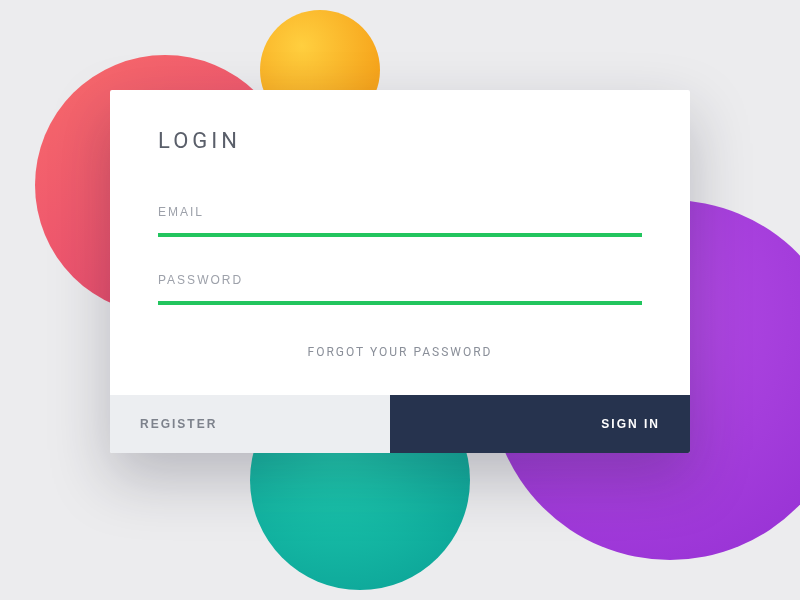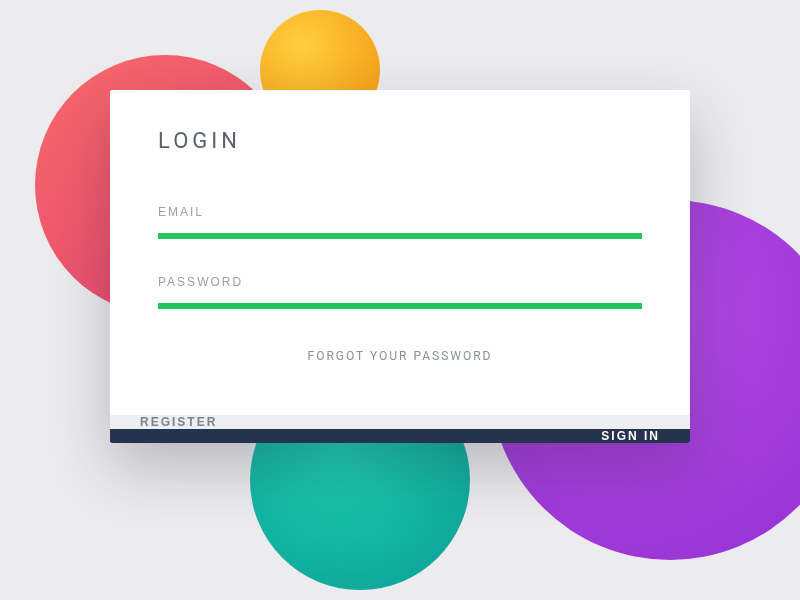--- a/index.html
+++ b/index.html
@@ -54,48 +54,47 @@
     font-size: 22px;
     letter-spacing: 4px;
     color: #5a5f6a;
     font-weight: 400;
     margin-bottom: 42px;
   }
 
   .field {
     width: 100%;
     border: none;
-    border-bottom: 6px solid #22c55e;
+    border-bottom: 4px solid #22c55e;
     padding: 10px 0 14px 0;
     font-size: 12px;
     letter-spacing: 2px;
     color: #6d727c;
     background: transparent;
     outline: none;
     margin-bottom: 26px;
   }
   .field::placeholder {
     color: #9da1aa;
     letter-spacing: 2px;
   }
 
   .forgot {
     display: block;
     text-align: center;
     font-size: 12px;
     letter-spacing: 2px;
     color: #8a8f99;
-    margin: 14px 0 24px 0;
+    margin: 14px 0 8px 0;
     cursor: pointer;
   }
 
   .actions {
     display: flex;
     width: 100%;
-    flex-direction: column;
   }
   .btn {
     flex: 1;
     height: 58px;
     border: none;
     font-size: 12px;
     letter-spacing: 2px;
     font-weight: 600;
     cursor: pointer;
     display: flex;

